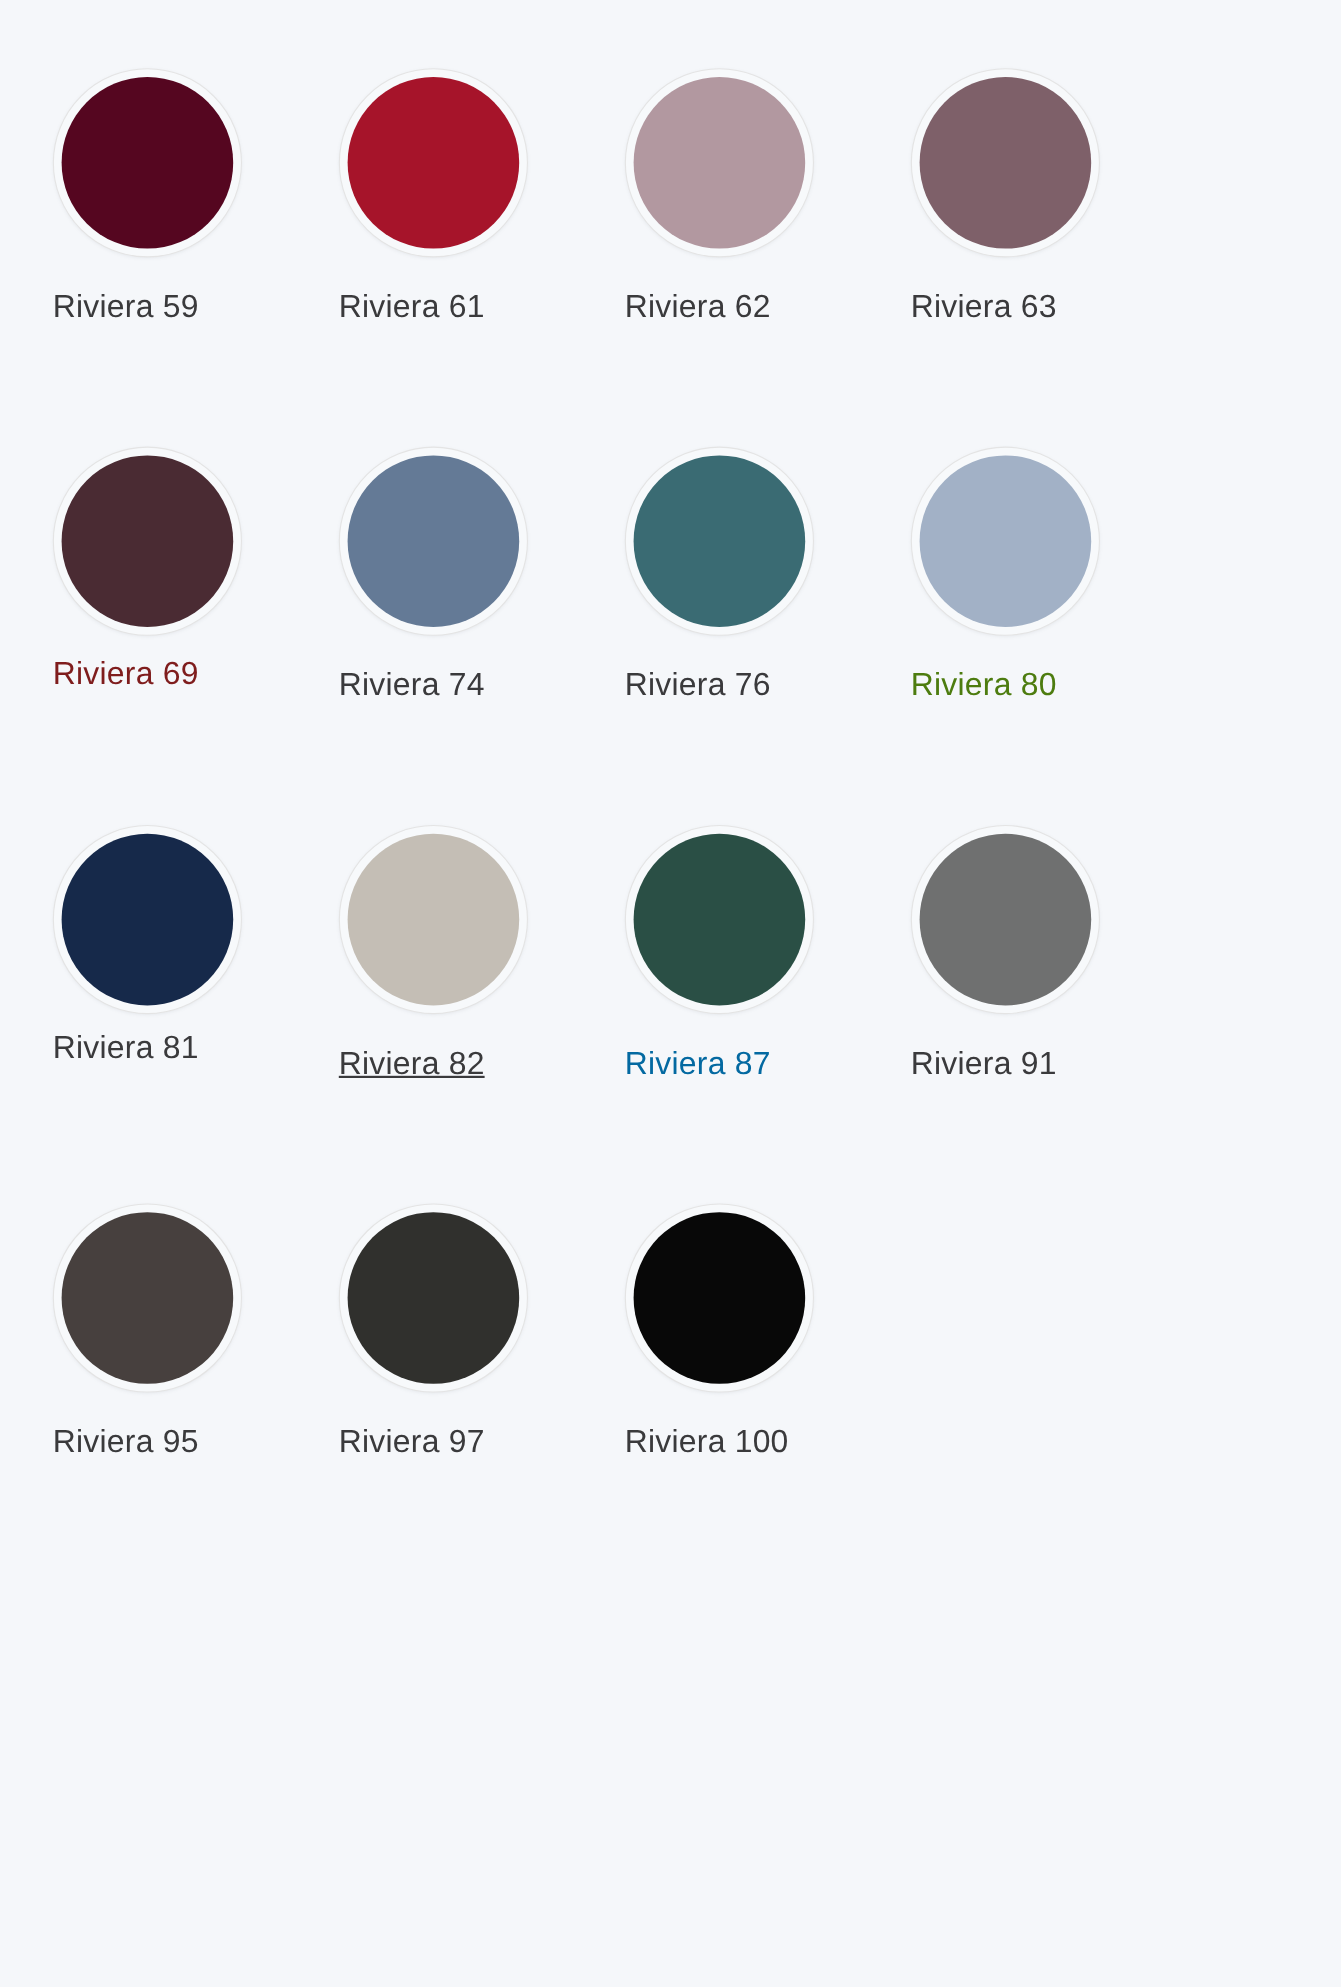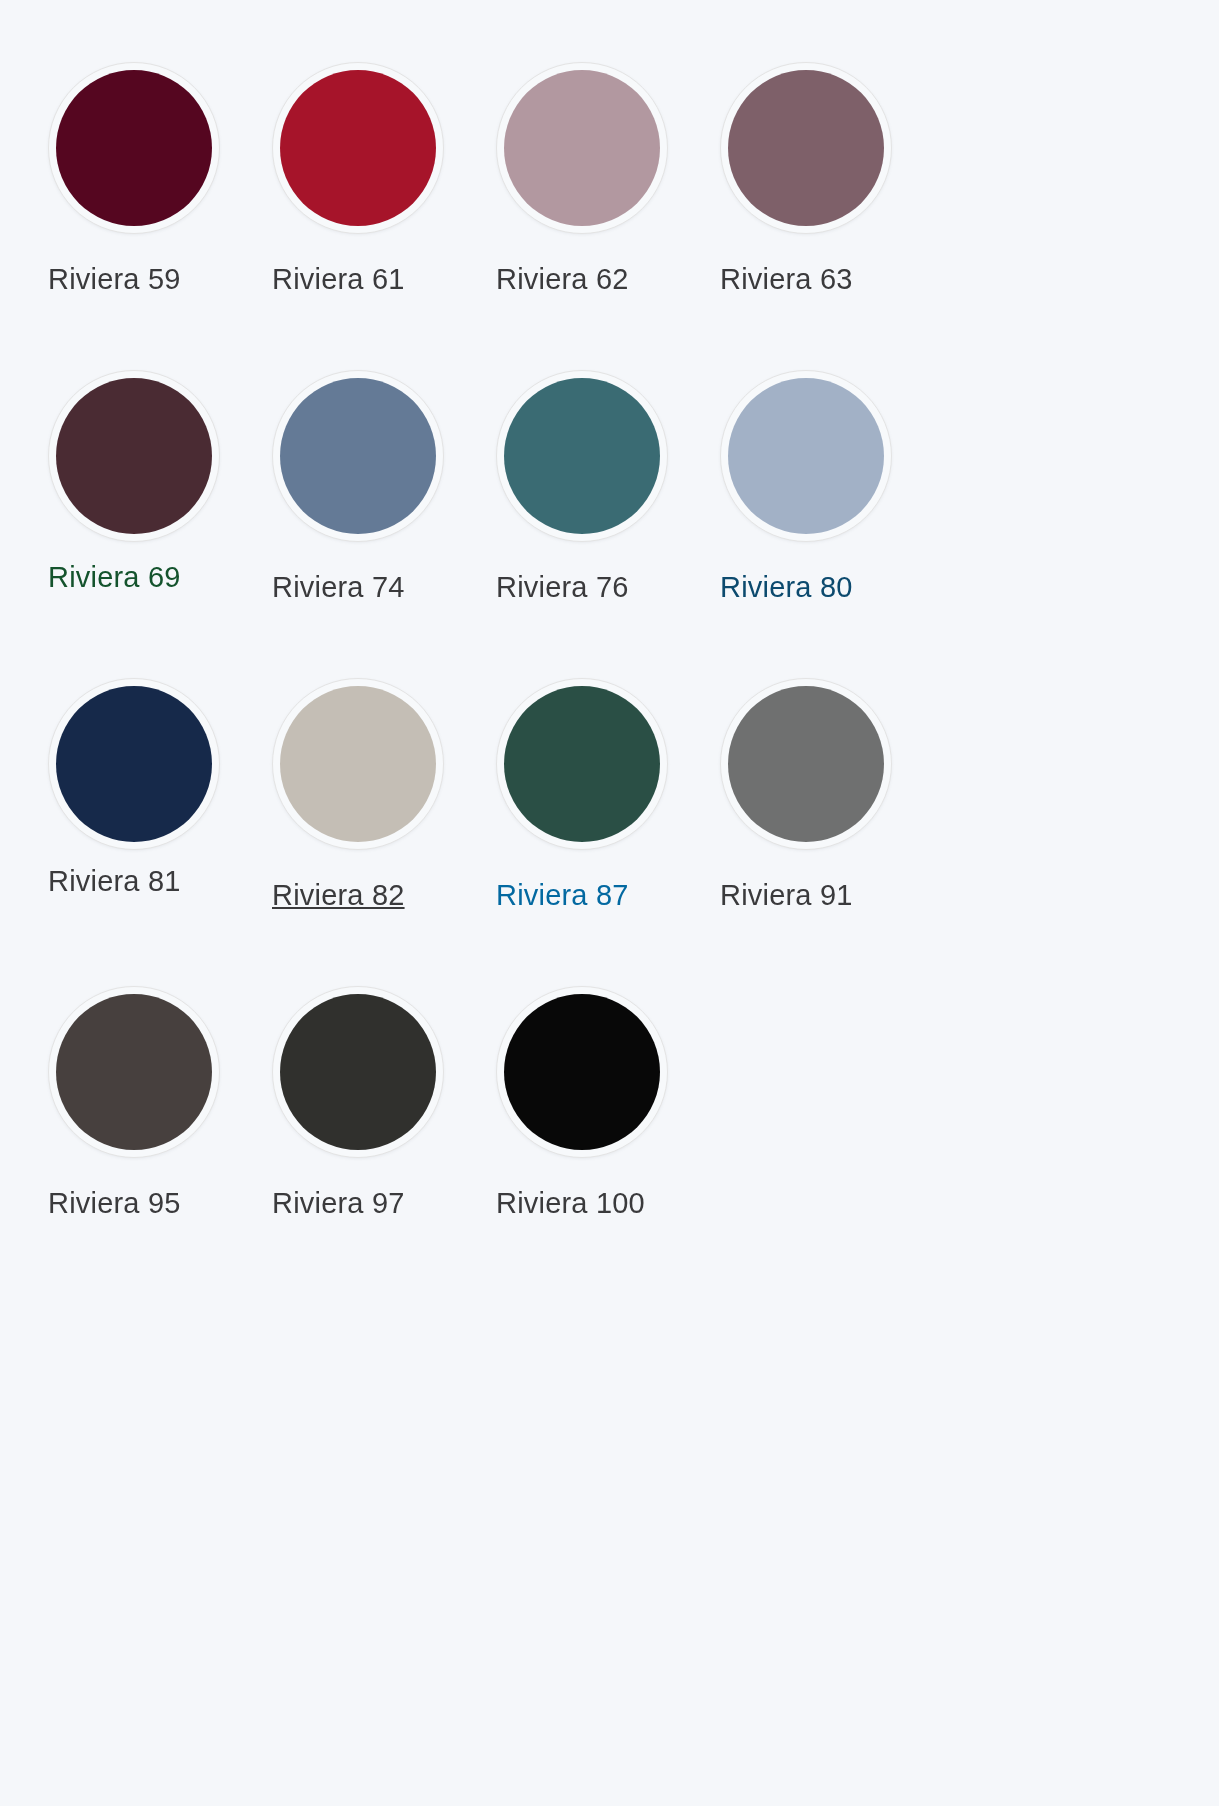--- a/index.html
+++ b/index.html
@@ -17,20 +17,21 @@
   }
 
   #swatch-grid {
     display: grid;
     grid-template-columns: repeat(4, 224px);
     grid-auto-rows: 308px;
     column-gap: 0px;
     row-gap: 0px;
     padding: 62px 0 0 36px;
     width: 1026px;
+    gap: 36px;
   }
 
   .swatch-cell {
     width: 224px;
     display: flex;
     flex-direction: column;
     align-items: flex-start;
     justify-content: flex-start;
   }
 
@@ -104,42 +105,42 @@
         <div class="swatch-ring" style="border-color: rgb(228, 228, 228);"></div>
         <div class="swatch-disc" style="background: rgb(126, 96, 105);"></div>
       </div>
       <div class="swatch-label" style="color: rgb(58, 58, 60);">Riviera 63</div>
     </div>
     <div class="swatch-cell">
       <div class="swatch-disc-wrap">
         <div class="swatch-ring" style="border-color: rgb(228, 228, 228);"></div>
         <div class="swatch-disc" style="background: rgb(74, 43, 51);"></div>
       </div>
-      <div class="swatch-label" style="color: #14532d; margin-top: 20px;">Riviera 69</div>
+      <div class="swatch-label" style="color: #7f1d1d; margin-top: 20px;">Riviera 69</div>
     </div>
     <div class="swatch-cell">
       <div class="swatch-disc-wrap">
         <div class="swatch-ring" style="border-color: rgb(228, 228, 228);"></div>
         <div class="swatch-disc" style="background: rgb(100, 122, 150);"></div>
       </div>
       <div class="swatch-label" style="color: rgb(58, 58, 60);">Riviera 74</div>
     </div>
     <div class="swatch-cell">
       <div class="swatch-disc-wrap">
         <div class="swatch-ring" style="border-color: rgb(228, 228, 228);"></div>
         <div class="swatch-disc" style="background: rgb(58, 107, 115);"></div>
       </div>
       <div class="swatch-label" style="color: rgb(58, 58, 60);">Riviera 76</div>
     </div>
     <div class="swatch-cell">
       <div class="swatch-disc-wrap">
         <div class="swatch-ring" style="border-color: rgb(228, 228, 228);"></div>
         <div class="swatch-disc" style="background: rgb(162, 177, 198);"></div>
       </div>
-      <div class="swatch-label" style="color: #0c4a6e;">Riviera 80</div>
+      <div class="swatch-label" style="color: #4d7c0f;">Riviera 80</div>
     </div>
     <div class="swatch-cell">
       <div class="swatch-disc-wrap">
         <div class="swatch-ring" style="border-color: rgb(228, 228, 228);"></div>
         <div class="swatch-disc" style="background: rgb(22, 41, 74);"></div>
       </div>
       <div class="swatch-label" style="color: rgb(58, 58, 60); margin-top: 16px;">Riviera 81</div>
     </div>
     <div class="swatch-cell">
       <div class="swatch-disc-wrap">

